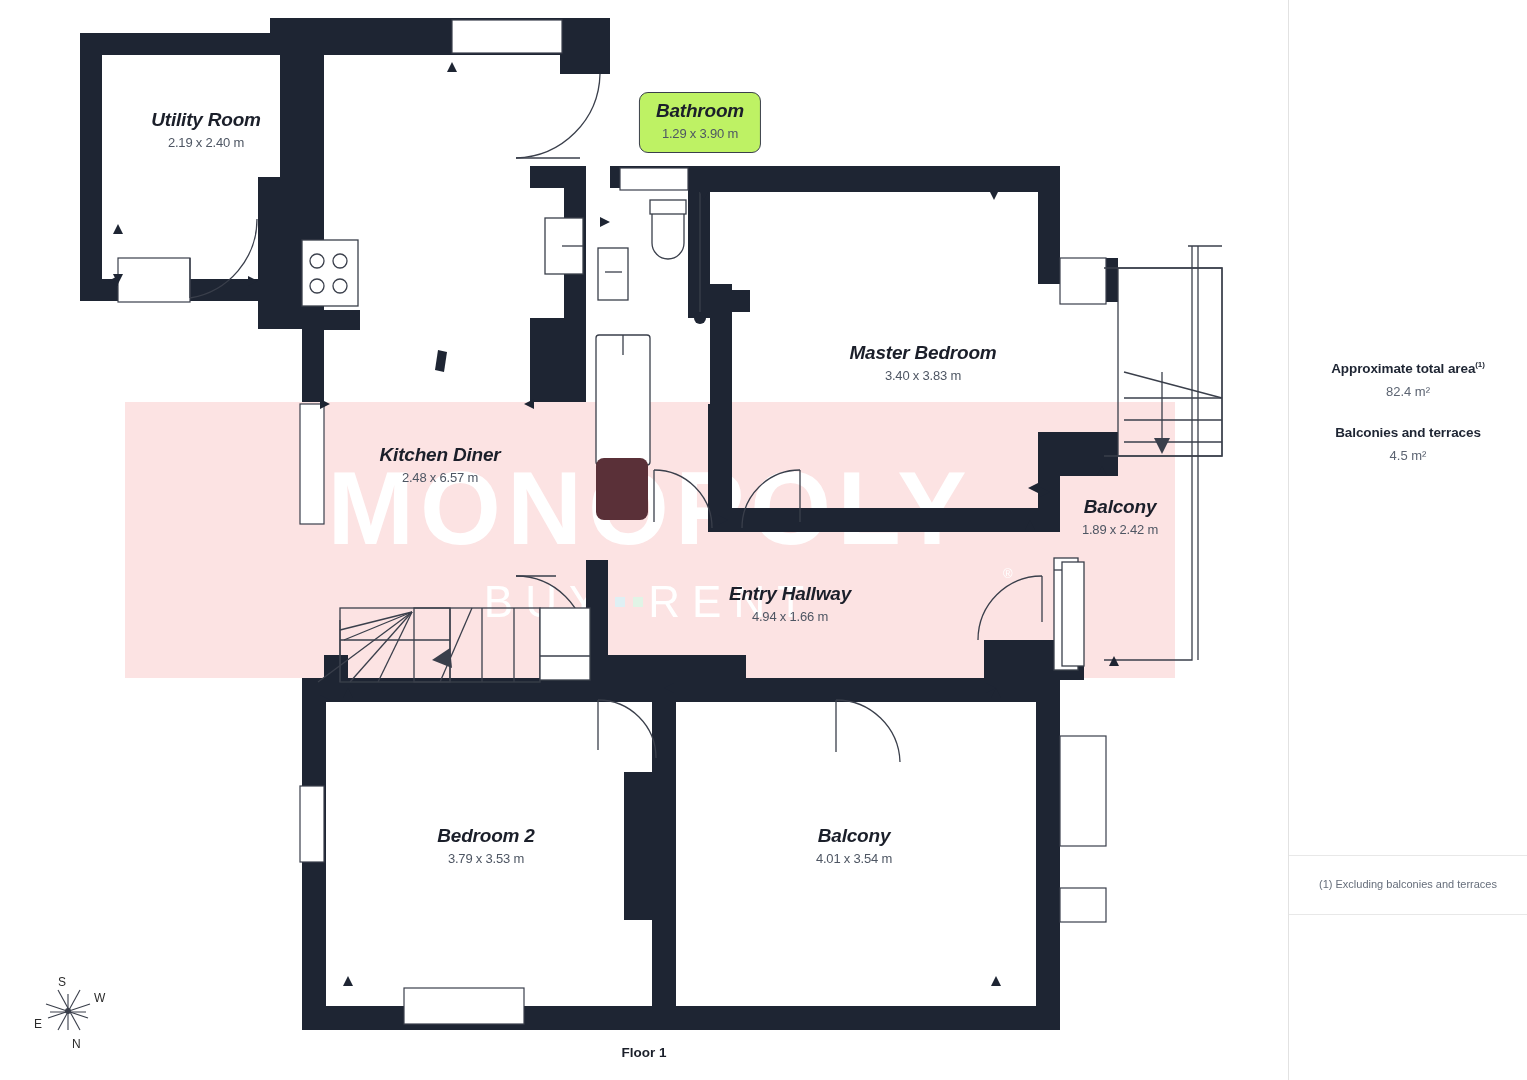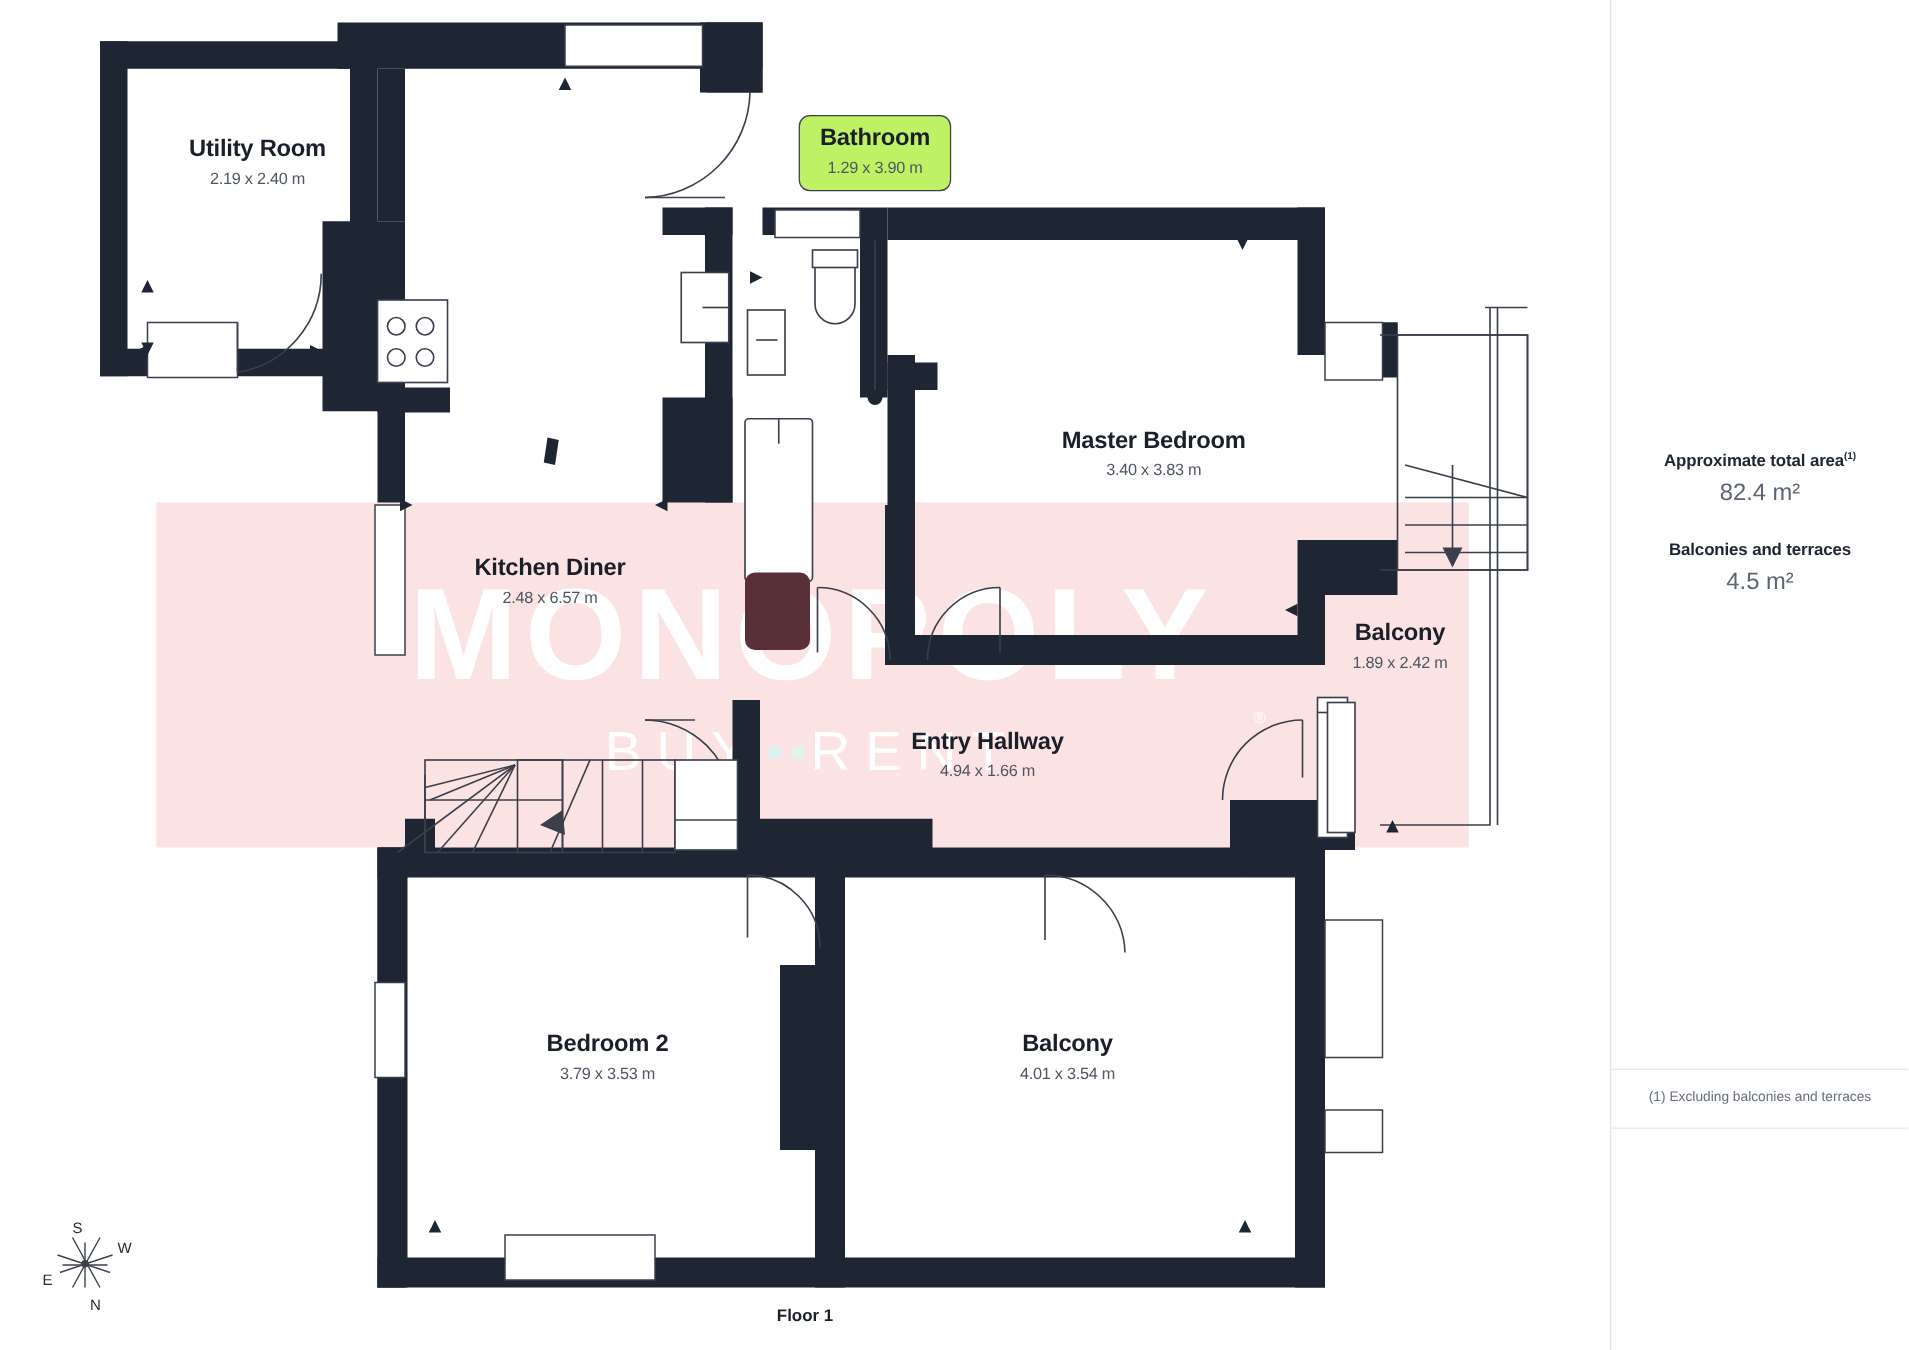--- a/index.html
+++ b/index.html
@@ -43,30 +43,30 @@
     top: 360px; left: 0; right: 0;
     padding: 0 14px;
   }
   .sb-h {
     font-size: 13.5px;
     font-weight: bold;
     color: #1e2533;
     letter-spacing: -0.1px;
   }
   .sb-v {
-    font-size: 19px;
+    font-size: 13px;
     color: #5c6472;
     margin-top: 8px;
   }
   .sb-gap { height: 26px; }
   sup { font-size: 8px; vertical-align: super; }
   #sb-note1 {
     position: absolute;
     top: 855px; left: 0; right: 0;
-    height: 48px;
+    height: 60px;
     border-top: 1px solid #e8e8e8;
     border-bottom: 1px solid #e8e8e8;
     display: flex; align-items: center; justify-content: center;
     padding: 0 10px;
     box-sizing: border-box;
   }
   #sb-note1 span {
     font-size: 11px;
     color: #666e7b;
     line-height: 1.4;
@@ -97,20 +97,21 @@
     white-space: nowrap;
     transform: translateX(-50%);
     pointer-events: none;
   }
   .room-name {
     font-size: 19px;
     font-weight: bold;
     color: #1b1f2a;
     letter-spacing: -0.2px;
     line-height: 1.25;
+    font-style: italic;
   }
   .room-dims {
     font-size: 13px;
     color: #4e5663;
     letter-spacing: -0.2px;
     line-height: 1.3;
     margin-top: 3px;
   }
   .boxed {
     border: 1.6px solid #3a3f4b;

